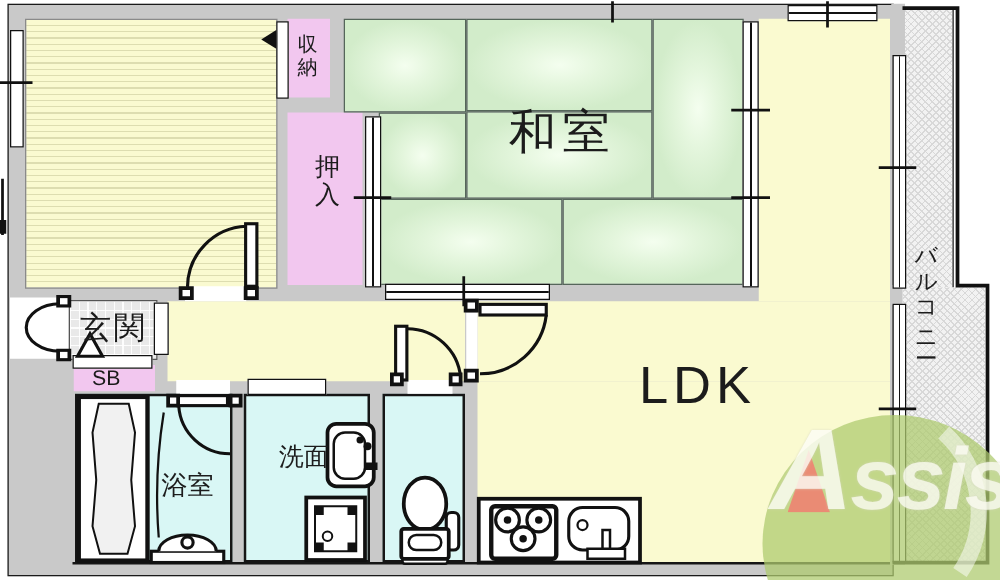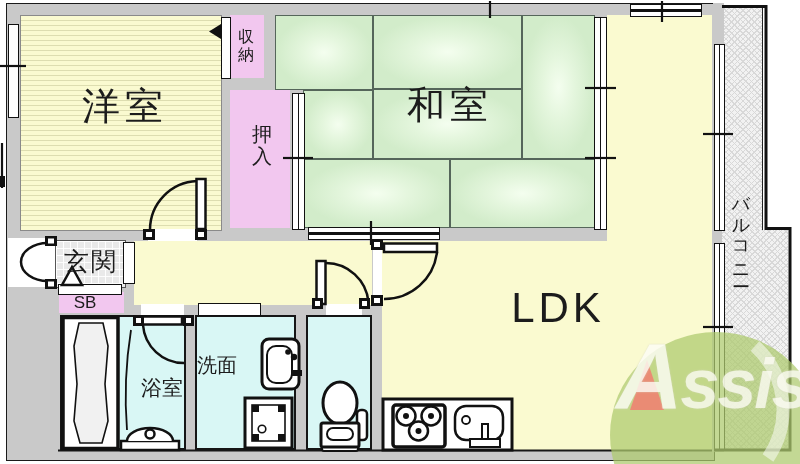--- a/index.html
+++ b/index.html
@@ -205,29 +205,28 @@
       </g>
       <g>
         <rect x="455" y="406" width="48" height="34" rx="11" fill="#fff" stroke="#111" stroke-width="2.5"></rect>
         <circle cx="466" cy="420" r="4" fill="#fff" stroke="#111" stroke-width="1.8"></circle>
         <rect x="482" y="424" width="6" height="22" fill="#fff" stroke="#111" stroke-width="2"></rect>
         <rect x="470" y="439" width="30" height="8" fill="#fff" stroke="#111" stroke-width="2"></rect>
       </g>
     </g>
   </svg>
 
-  <div class="abs lbl" style="left:57px;top:84px;width:136px;height:44px;font-size:38px;letter-spacing:5px;">洋室</div>
   <div class="abs lbl" style="left:385px;top:83px;width:130px;height:44px;font-size:38px;letter-spacing:5px;">和室</div>
   <div class="abs lbl" style="left:478px;top:285px;width:160px;height:46px;font-size:42px;letter-spacing:4px;">LDK</div>
   <div class="abs stack" style="left:246px;top:124px;width:32px;font-size:20px;line-height:1.08;">押入</div>
   <div class="abs stack" style="left:237px;top:28px;width:18px;font-size:16px;line-height:1.15;">収納</div>
   <div class="abs lbl" style="left:54px;top:247px;width:74px;height:28px;font-size:25px;letter-spacing:2px;">玄関</div>
   <div class="abs lbl" style="left:59px;top:292px;width:52px;height:21px;font-size:17px;">SB</div>
-  <div class="abs lbl" style="left:124px;top:376px;width:76px;height:24px;font-size:21px;">浴室</div>
-  <div class="abs lbl" style="left:181px;top:352px;width:72px;height:26px;font-size:20px;">洗面</div>
+  <div class="abs lbl" style="left:112px;top:376px;width:76px;height:24px;font-size:21px;">浴室</div>
+  <div class="abs lbl" style="left:207px;top:352px;width:72px;height:26px;font-size:20px;">洗面</div>
   <div class="abs lbl-v" style="left:729px;top:183px;height:140px;font-size:18px;letter-spacing:3px;">バルコニー</div>
 
   <div class="abs logo-circle" style="left:610px;top:332px;width:212px;height:206px;"></div>
   <svg width="800" height="464" viewBox="0 0 800 464">
     <path d="M 755,346 A 86 86 0 0 1 768,458" fill="none" stroke="rgba(255,255,255,0.5)" stroke-width="13"></path>
   </svg>
   <div class="abs logo-tri" style="left:630px;top:360px;width:34px;height:50px;opacity:.9;"></div>
   <div class="abs logo-text" style="left:616px;top:330px;opacity:.82;"><span class="logo-a">A</span><span class="logo-rest">ssist</span></div>
 
 </div>

